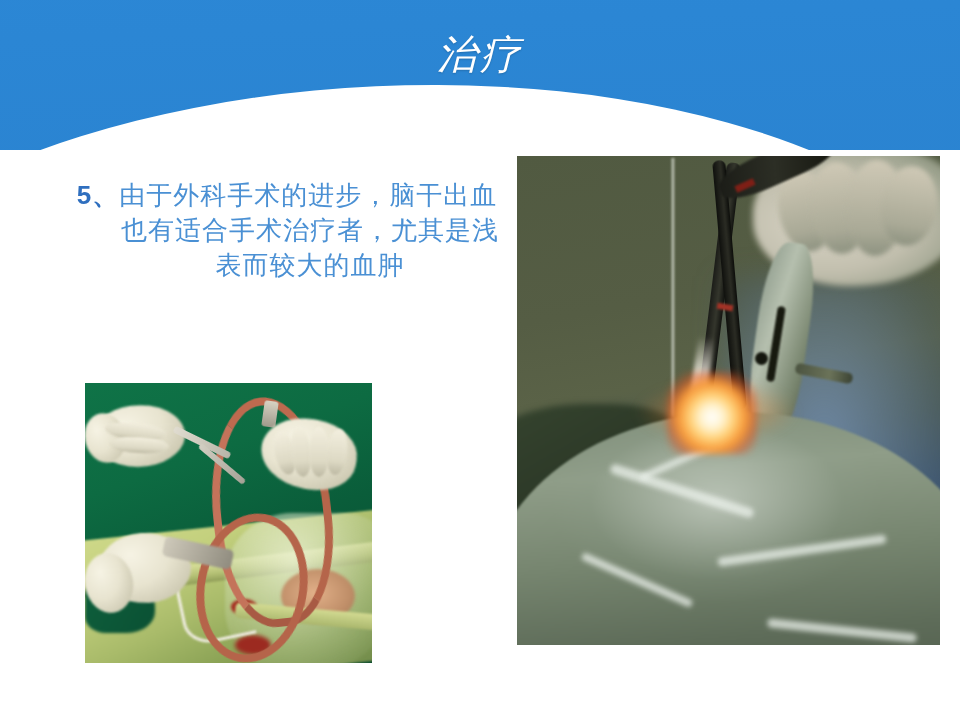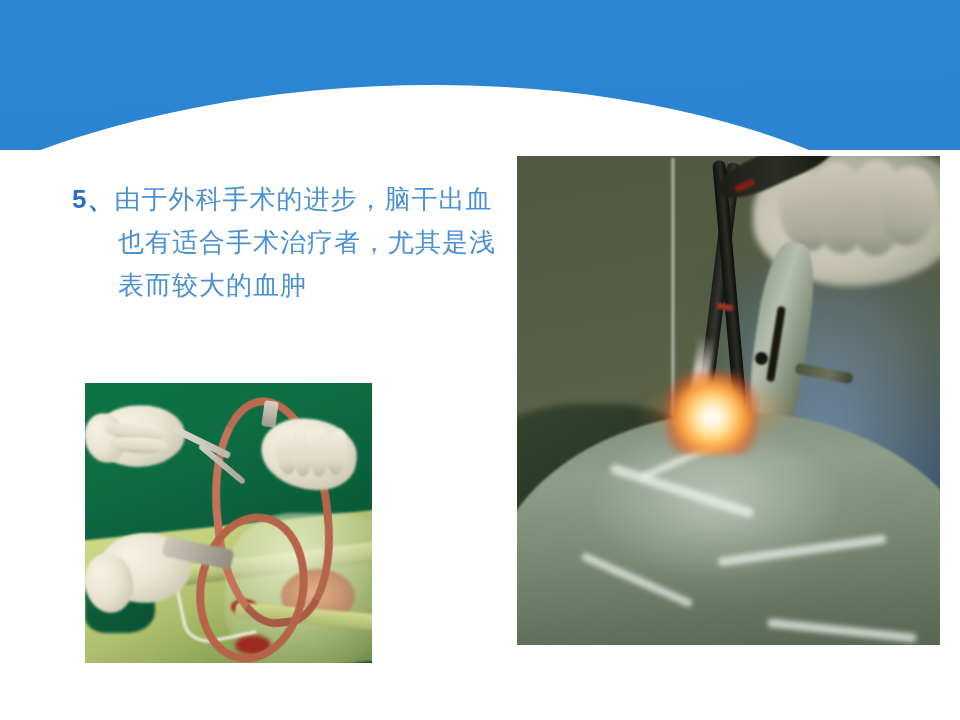--- a/index.html
+++ b/index.html
@@ -126,23 +126,24 @@
     z-index: 8;
   }
 
   
   .body-text {
     position: absolute;
     left: 72px; top: 178px;
     width: 430px;
     font-family: "DejaVu Sans", "Liberation Sans", sans-serif;
     font-size: 26px;
-    line-height: 43px;
+    line-height: 35px;
     color: #4a90d4;
     letter-spacing: 1px;
+    text-align: center;
   }
   .body-text .marker {
     color: #2f6fbf;
     font-weight: 700;
     font-family: "Liberation Sans", sans-serif;
     font-size: 26px;
   }
   .body-text .para {
     text-indent: 0;
     padding-left: 46px;
@@ -512,20 +513,21 @@
   <div class="header-band">
     <div class="header-photo"></div>
     <div class="header-photo-bar2"></div>
     <div class="header-photo-bars"></div>
     <div class="header-white-under"></div>
     <div class="green-swoosh"></div>
     <div class="blue-swoosh"></div>
     <div class="white-lobe"></div>
   </div>
 
+  <div class="slide-title">治疗</div>
 
   <div class="body-text">
     <div class="para"><span class="marker-wrap"><span class="marker">5、</span></span><span>由于外科手术的进步，脑干出血也有适合手术治疗者，尤其是浅表而较大的血肿</span></div>
   </div>
 
   <div class="photo-right">
     <div class="pr-bg"></div>
     <div class="pr-blue-blur"></div>
 
     <div class="pr-hand"></div>

